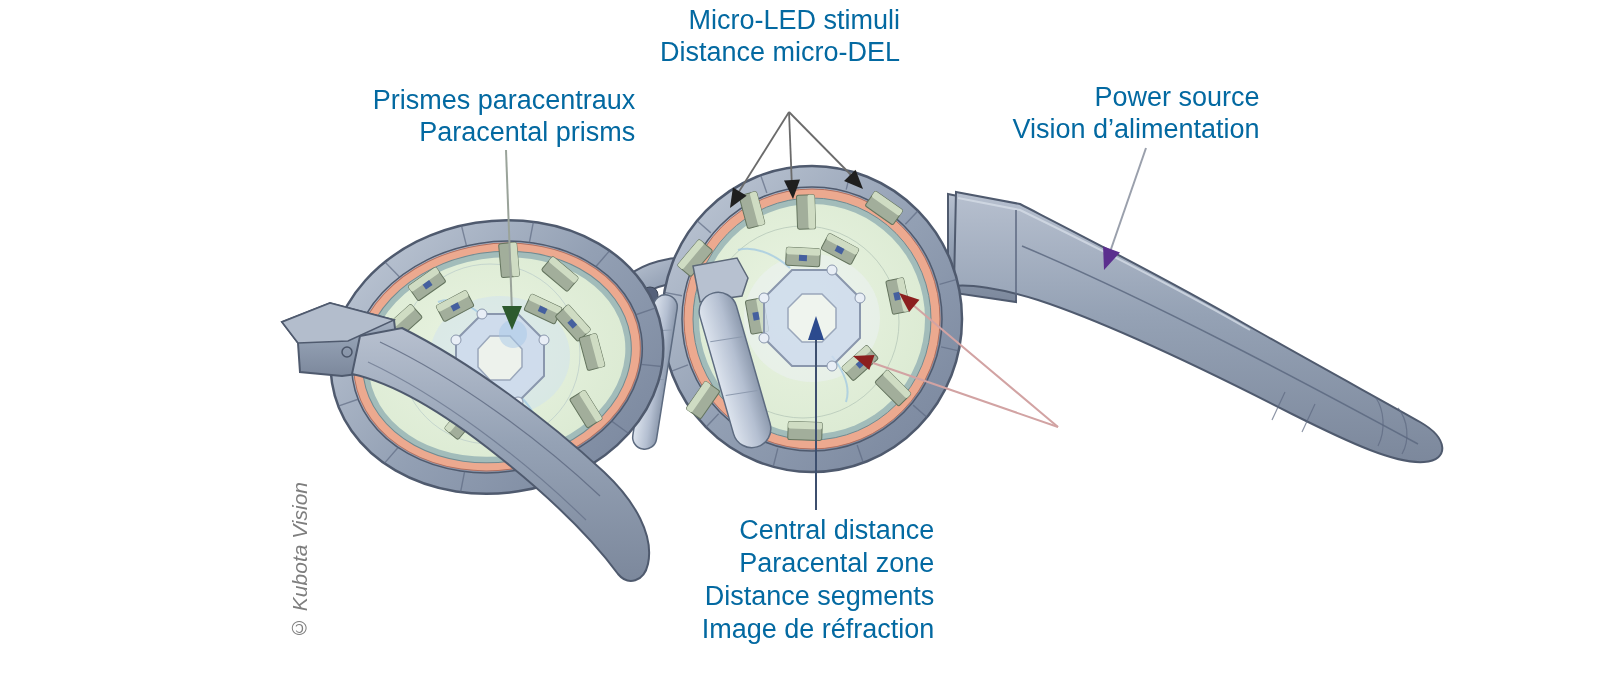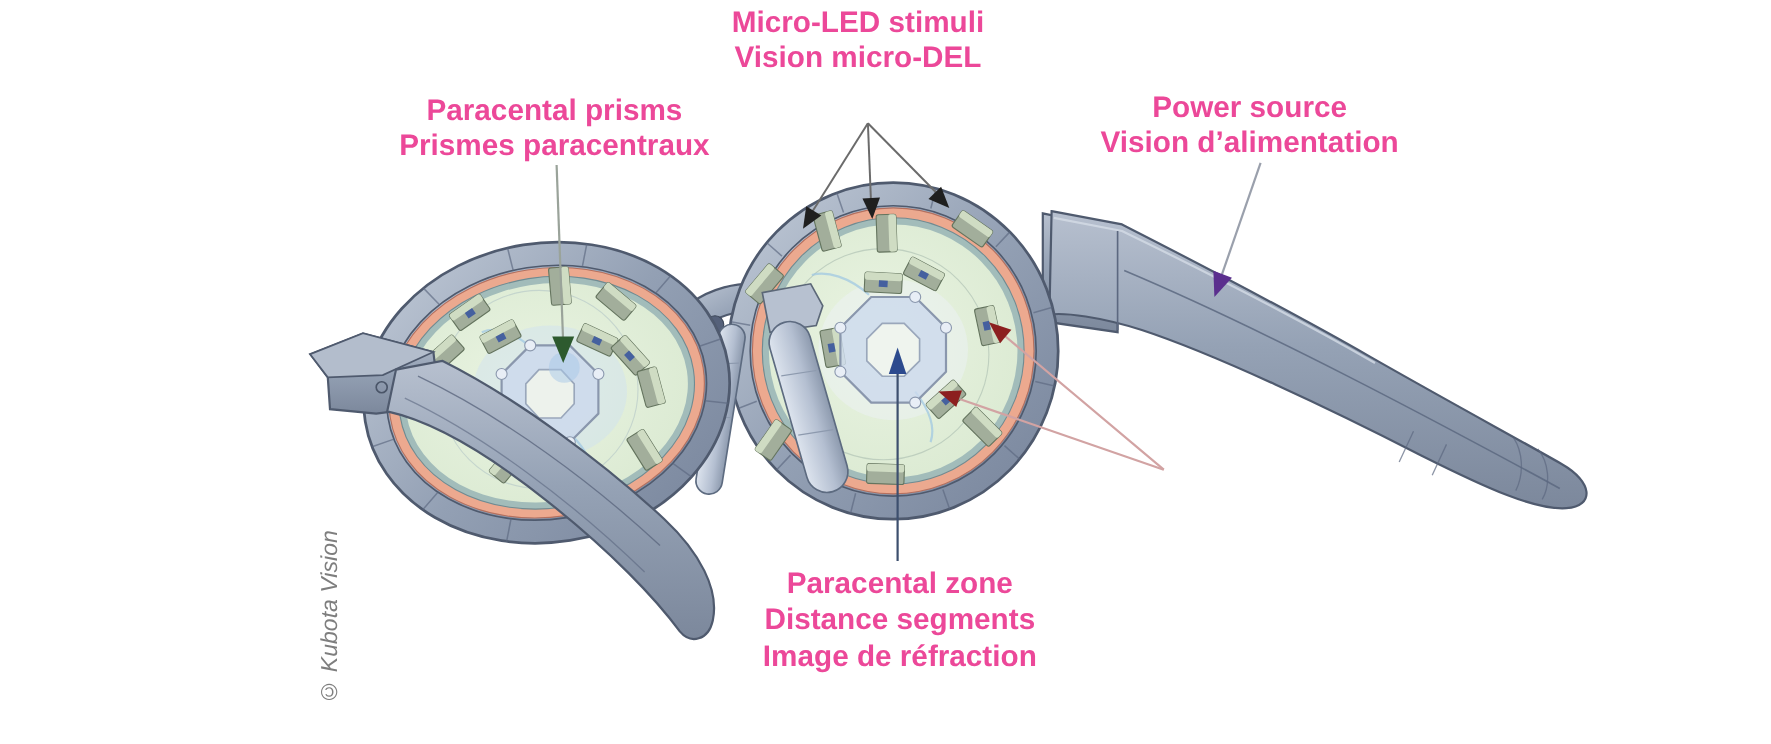--- a/index.html
+++ b/index.html
@@ -2,22 +2,22 @@
 <html><head>
 <meta charset="utf-8">
 <style>
   html,body{margin:0;padding:0;background:#ffffff;}
   .canvas{
     position:relative;width:1610px;height:676px;background:#ffffff;
     font-family:"Liberation Sans",sans-serif;overflow:hidden;
   }
   .scene{position:absolute;left:0;top:0;width:1610px;height:676px;}
   .label{
-    position:absolute;transform:translateX(-50%);text-align:center;
-    font-weight:bold;font-size:27px;line-height:32px;color:#ec4899;
+    position:absolute;transform:translateX(-50%);text-align:right;
+    font-weight:normal;font-size:27px;line-height:32px;color:#0369a1;
     white-space:nowrap;
   }
   .label span{display:block;}
   .credit{
     position:absolute;left:288px;top:455px;height:185px;
     writing-mode:vertical-rl;transform:rotate(180deg);
     font-style:italic;font-size:21px;color:#7e7e7e;white-space:nowrap;
   }
 </style>
 </head>
@@ -295,34 +295,35 @@
         <line x1="1058" y1="427" x2="913" y2="305" stroke-width="2" stroke="#d2a3a3"></line>
         <line x1="1058" y1="427" x2="873" y2="363" stroke-width="2" stroke="#d2a3a3"></line>
         <path d="M0,0 L8,-20 L-8,-20 Z" transform="translate(899,293) rotate(130)" fill="#8c1f1f"></path>
         <path d="M0,0 L8,-20 L-8,-20 Z" transform="translate(853,356) rotate(109)" fill="#8c1f1f"></path>
       </g>
     </g>
   </svg>
 
   <div class="label" style="left:780px;top:4px;">
     <span>Micro-LED stimuli</span>
-    <span>Vision micro-DEL</span>
+    <span>Distance micro-DEL</span>
   </div>
 
   <div class="label" style="left:504px;top:84px;">
+    <span>Prismes paracentraux</span>
     <span>Paracental prisms</span>
-    <span>Prismes paracentraux</span>
   </div>
 
   <div class="label" style="left:1136px;top:81px;">
     <span>Power source</span>
     <span>Vision d’alimentation</span>
   </div>
 
 
   <div class="label" style="left:818px;top:514px;line-height:33px;">
+    <span>Central distance</span>
     <span>Paracental zone</span>
     <span>Distance segments</span>
     <span>Image de réfraction</span>
   </div>
 
   <div class="credit">© Kubota Vision</div>
 </div>
 
 </body></html>

